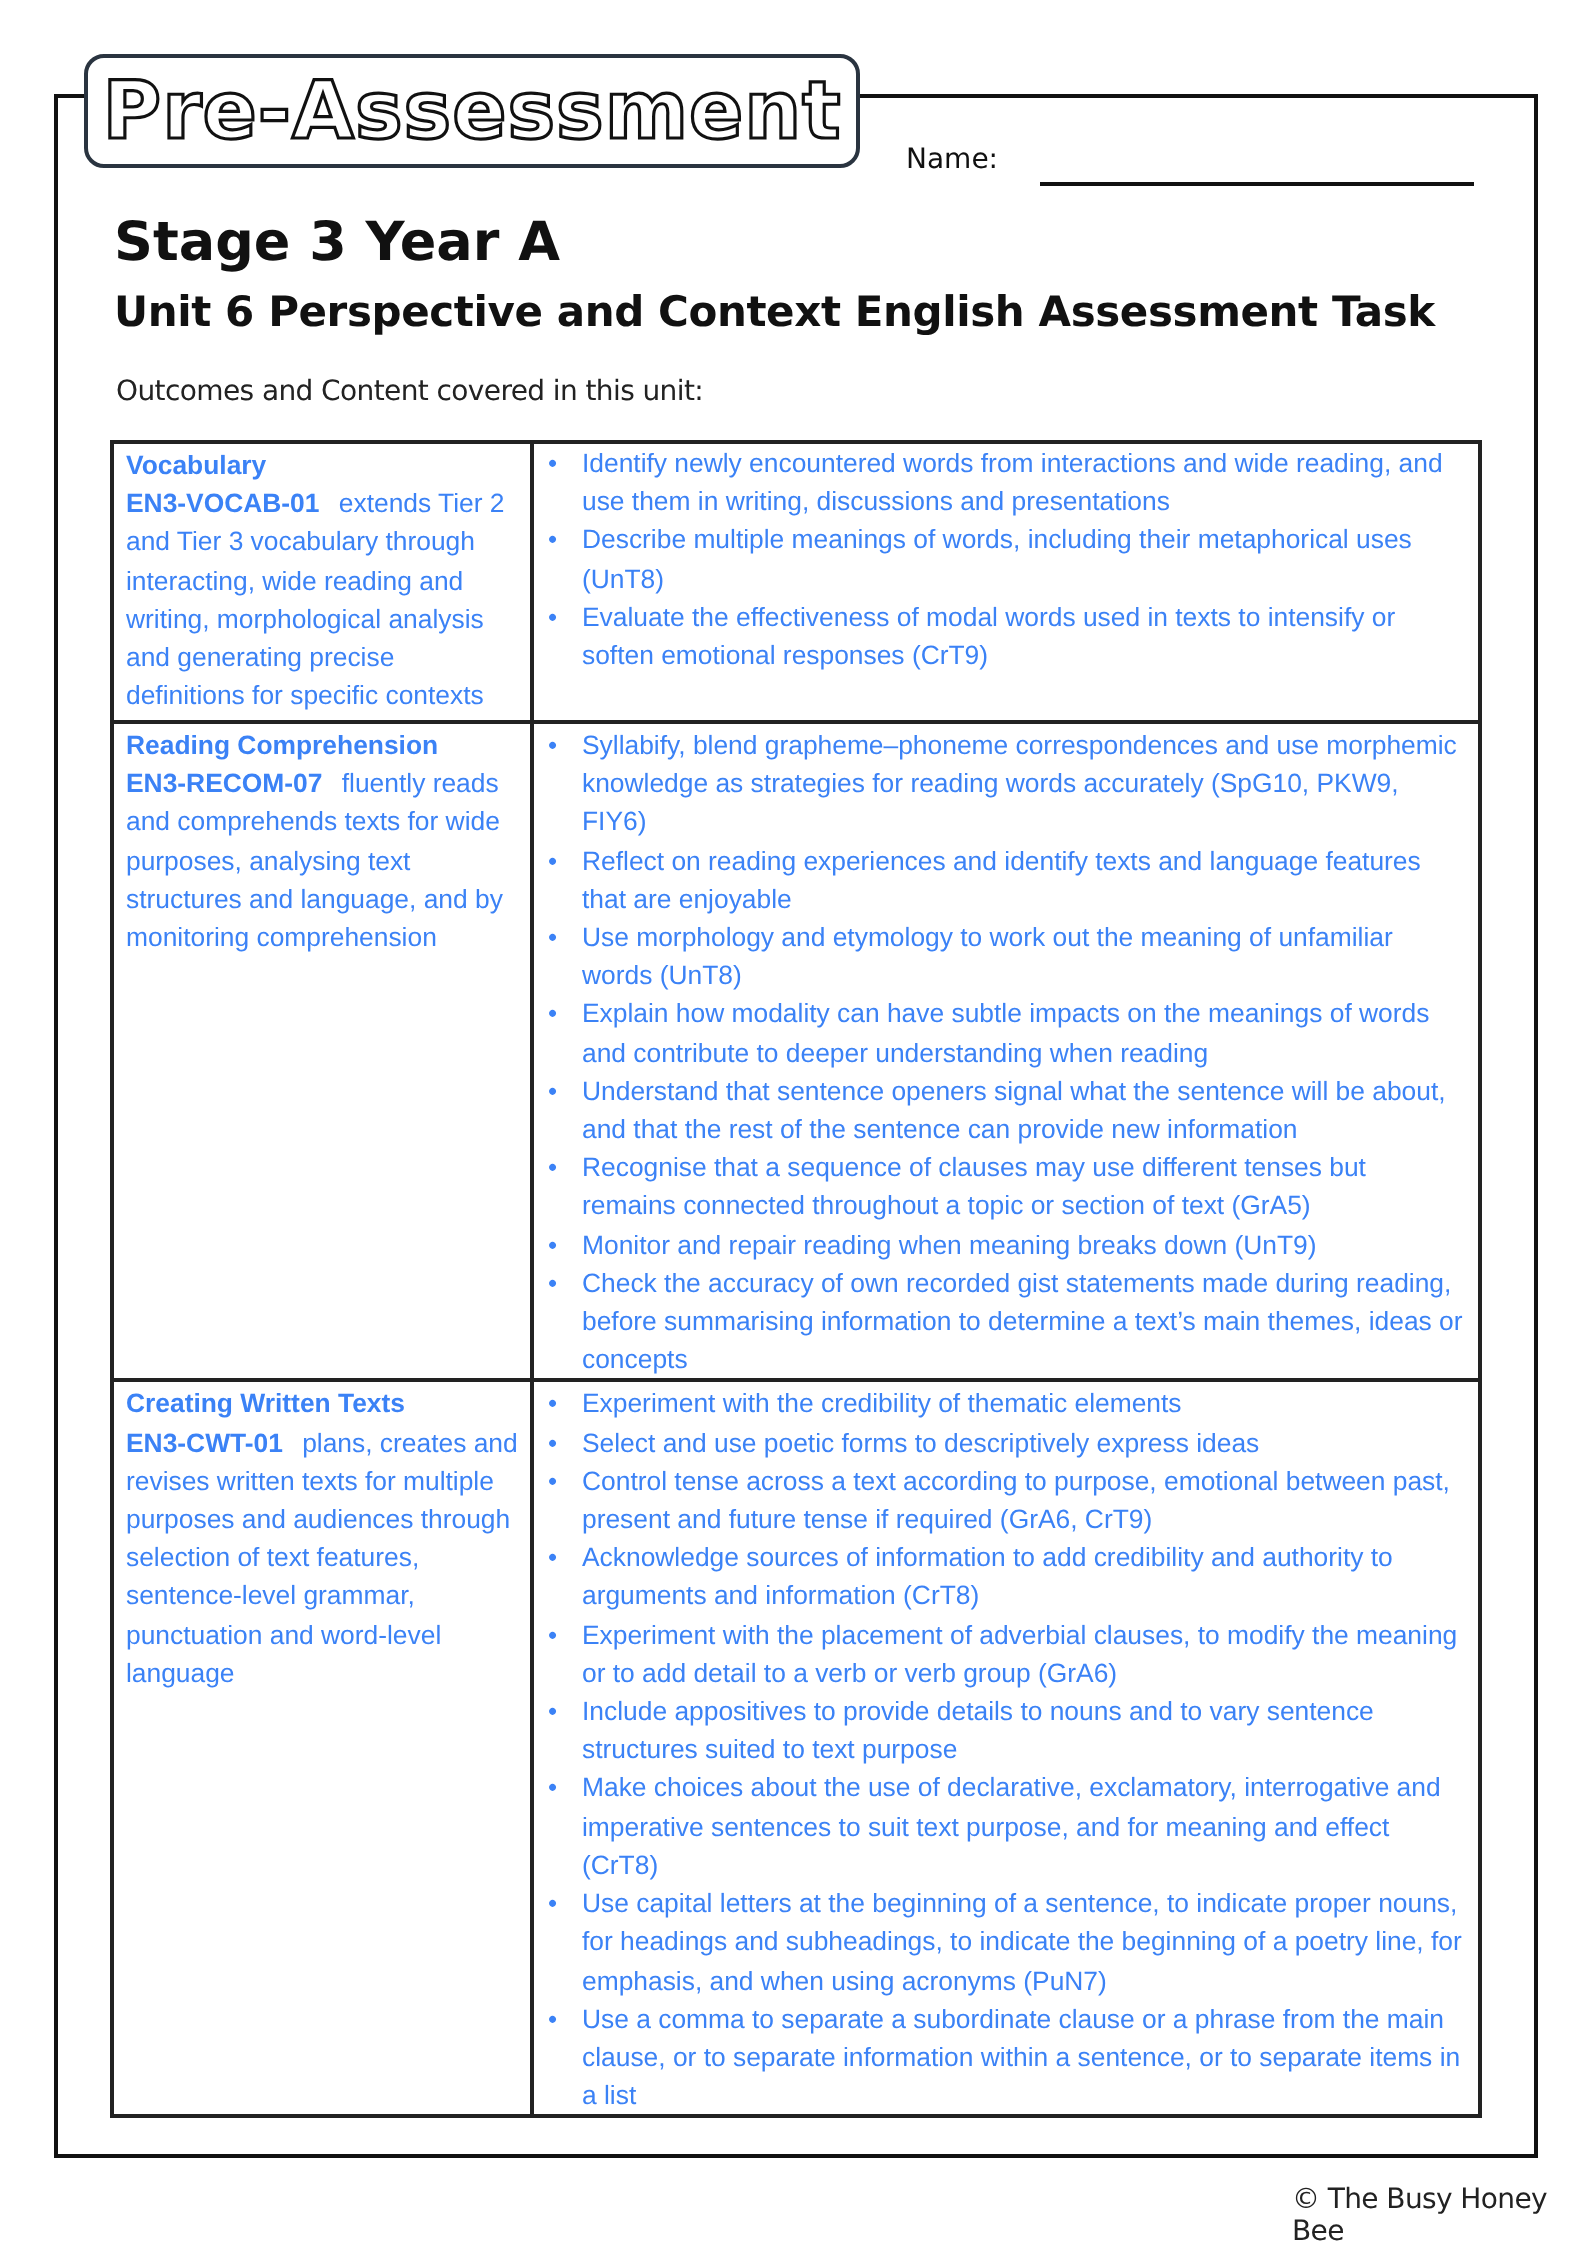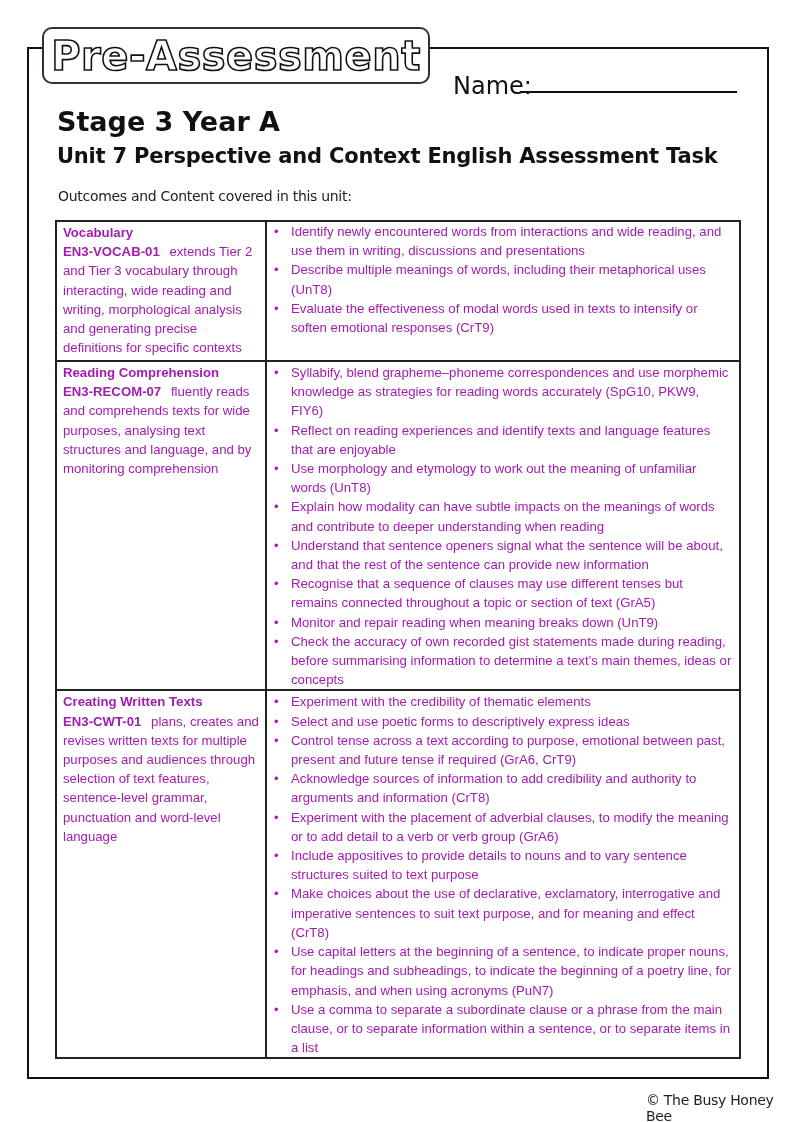--- a/index.html
+++ b/index.html
@@ -12,21 +12,21 @@
     position: absolute; left: 42px; top: 27px; width: 388px; height: 57px;
     border: 2px solid #2a3440; border-radius: 10px; background: #fff; box-sizing: border-box;
     display: flex; align-items: center; justify-content: center;
   }
   .title-text {
     font-family: "DejaVu Sans", sans-serif; font-size: 40px; font-weight: bold;
     color: #fff; -webkit-text-stroke: 1.6px #111; letter-spacing: 0.5px; line-height: 1;
   }
   .name-label {
     position: absolute; left: 453px; top: 72px;
-    font-family: "DejaVu Sans", sans-serif; font-size: 24px; color: #111;
+    font-family: "DejaVu Sans", sans-serif; font-size: 14px; color: #111;
   }
   .name-line {
     position: absolute; left: 520px; top: 91px; width: 217px; height: 0;
     border-top: 2px solid #111;
   }
   .stage {
     position: absolute; left: 57px; top: 106px;
     font-family: "DejaVu Sans", sans-serif; font-weight: bold; font-size: 27px; color: #111;
   }
   .unit {
@@ -34,21 +34,21 @@
     font-family: "DejaVu Sans", sans-serif; font-weight: bold; font-size: 21px; color: #111;
     letter-spacing: -0.2px;
   }
   .outcomes {
     position: absolute; left: 58px; top: 188px;
     font-family: "DejaVu Sans", sans-serif; font-size: 14px; color: #222; letter-spacing: -0.3px;
   }
   table.outcomes-table {
     position: absolute; left: 55px; top: 220px; width: 686px; height: 836px;
     border-collapse: collapse; table-layout: fixed;
-    font-family: "Liberation Sans", sans-serif; font-size: 13.2px; line-height: 19.2px; color: #a21caf;
+    font-family: "Liberation Sans", sans-serif; font-size: 13.2px; line-height: 19.2px; color: #3b82f6;
   }
   table.outcomes-table td {
     border: 2px solid #222; vertical-align: top; padding: 1px 6px 0 6px;
   }
   td.left-cell { width: 196px; }
   .strand-name { font-weight: bold; display: block; }
   .code { font-weight: bold; margin-right: 6px; }
   ul.bullets { margin: 0; padding: 0 0 0 18px; list-style: none; }
   ul.bullets li { position: relative; padding-left: 0; }
   ul.bullets li::before {
@@ -65,21 +65,21 @@
 <div class="frame"></div>
 
 <div class="title-box">
   <span class="title-text">Pre-Assessment</span>
 </div>
 
 <span class="name-label">Name:</span>
 <div class="name-line"></div>
 
 <div class="stage">Stage 3 Year A</div>
-<div class="unit">Unit 7 Perspective and Context English Assessment Task</div>
+<div class="unit">Unit 6 Perspective and Context English Assessment Task</div>
 <div class="outcomes">Outcomes and Content covered in this unit:</div>
 
 <table class="outcomes-table">
   <tbody>
     <tr style="height:140px;">
       <td class="left-cell">
         <span class="strand-name">Vocabulary</span>
         <span class="code">EN3-VOCAB-01</span>
         <span>extends Tier 2 and Tier 3 vocabulary through interacting, wide reading and writing, morphological analysis and generating precise definitions for specific contexts</span>
       </td>

